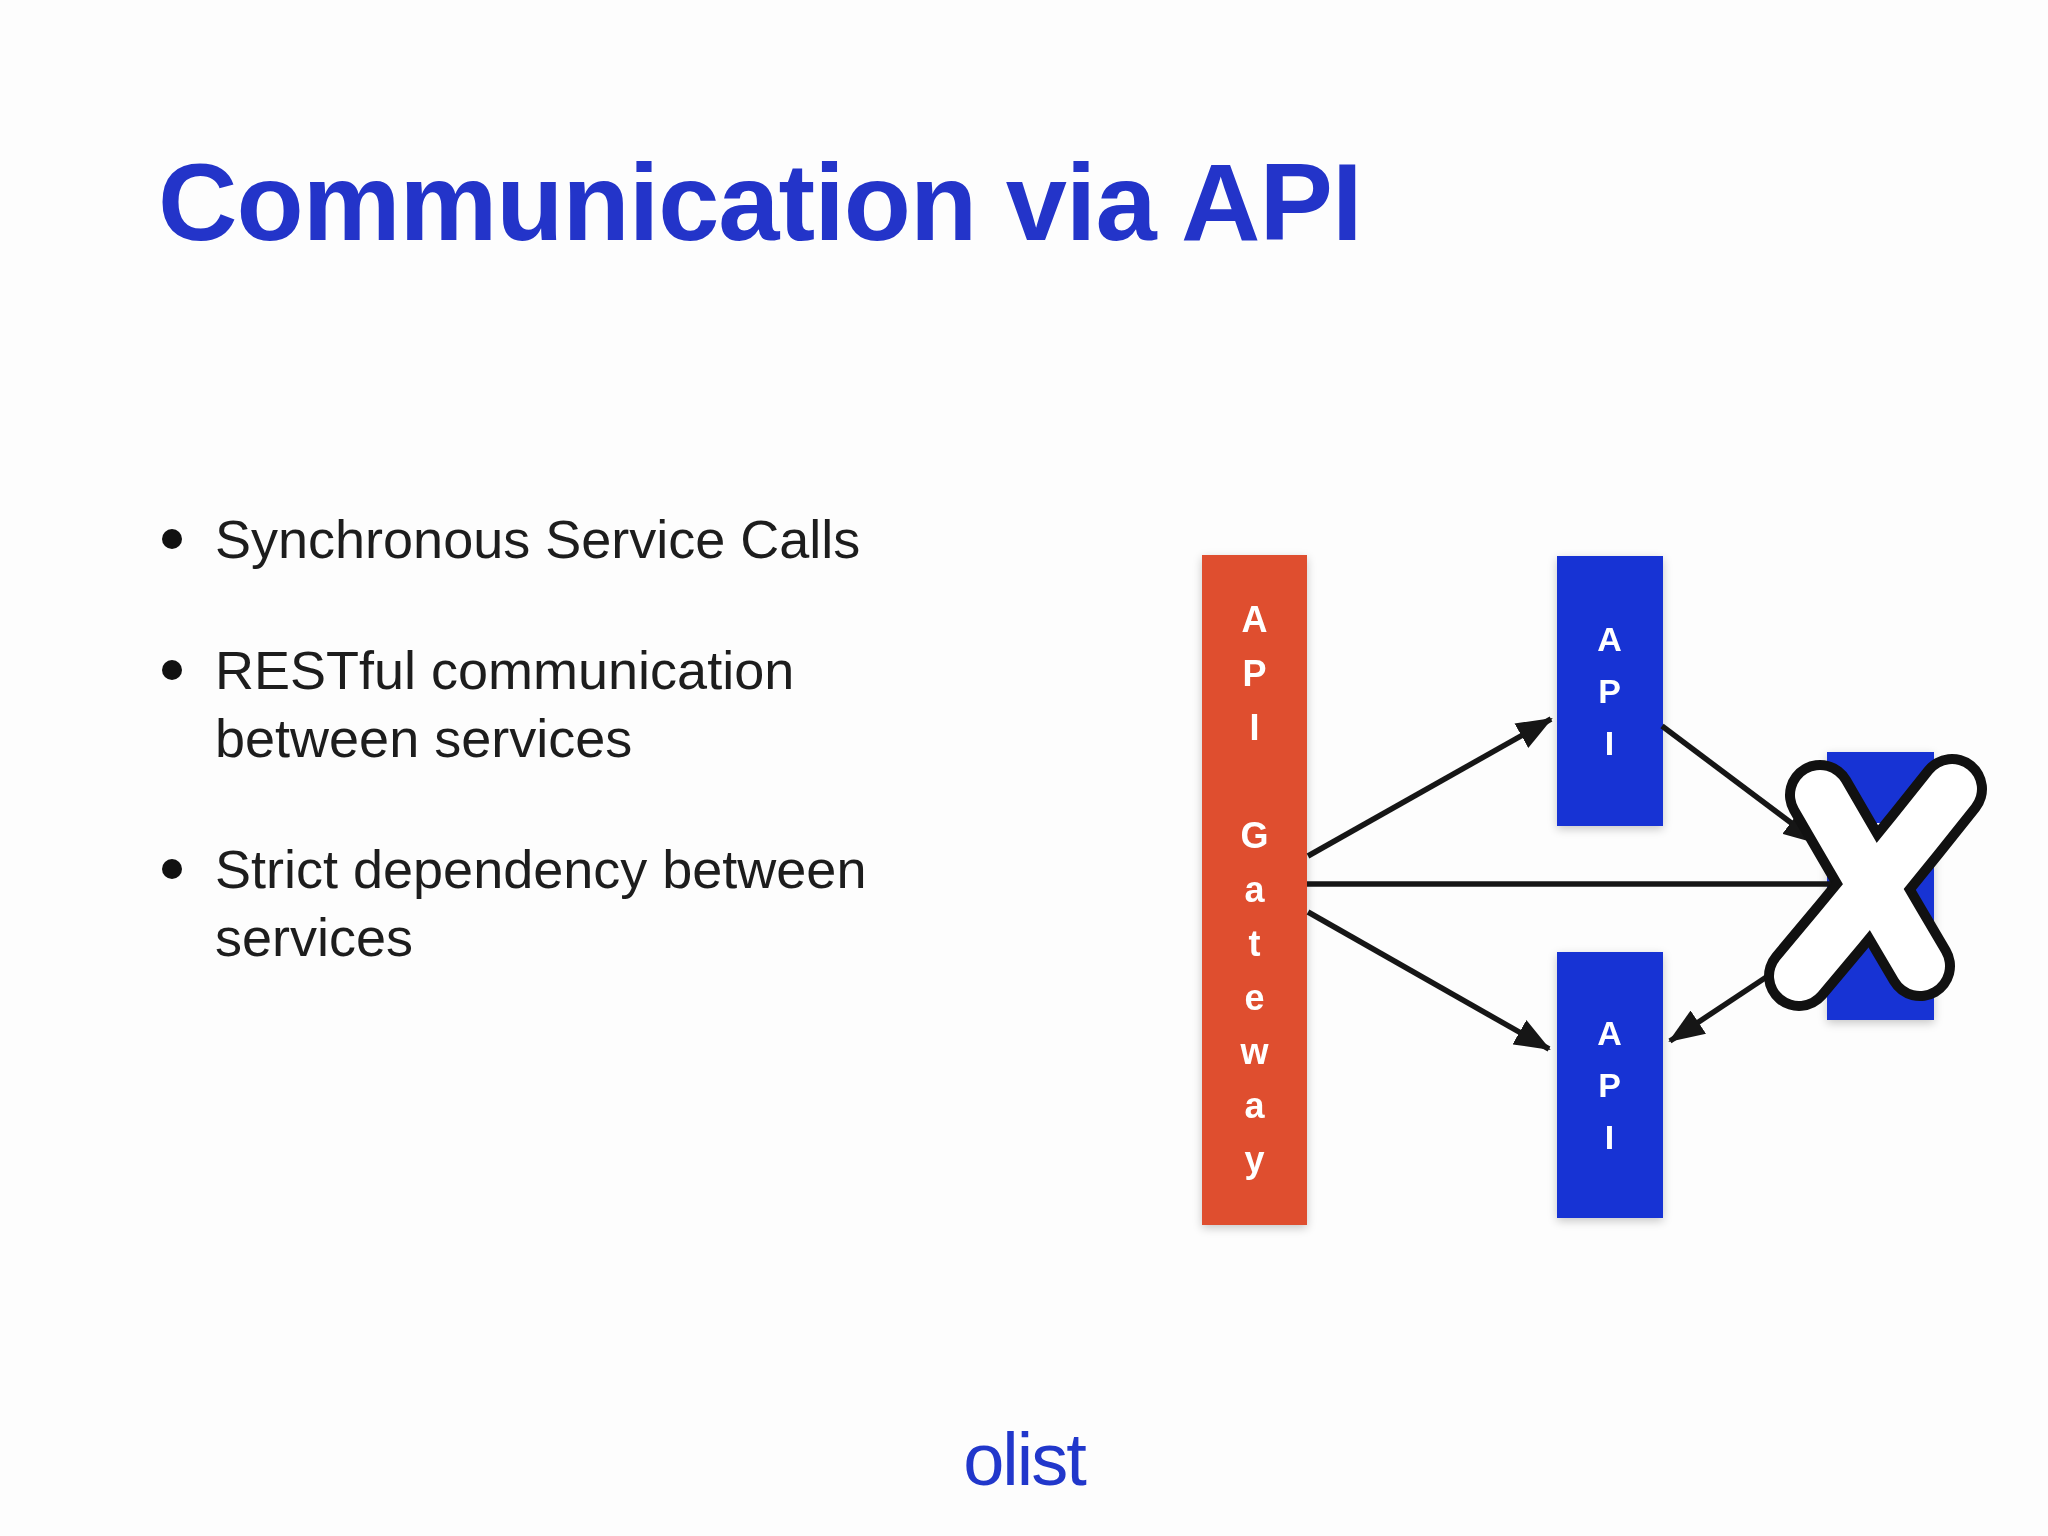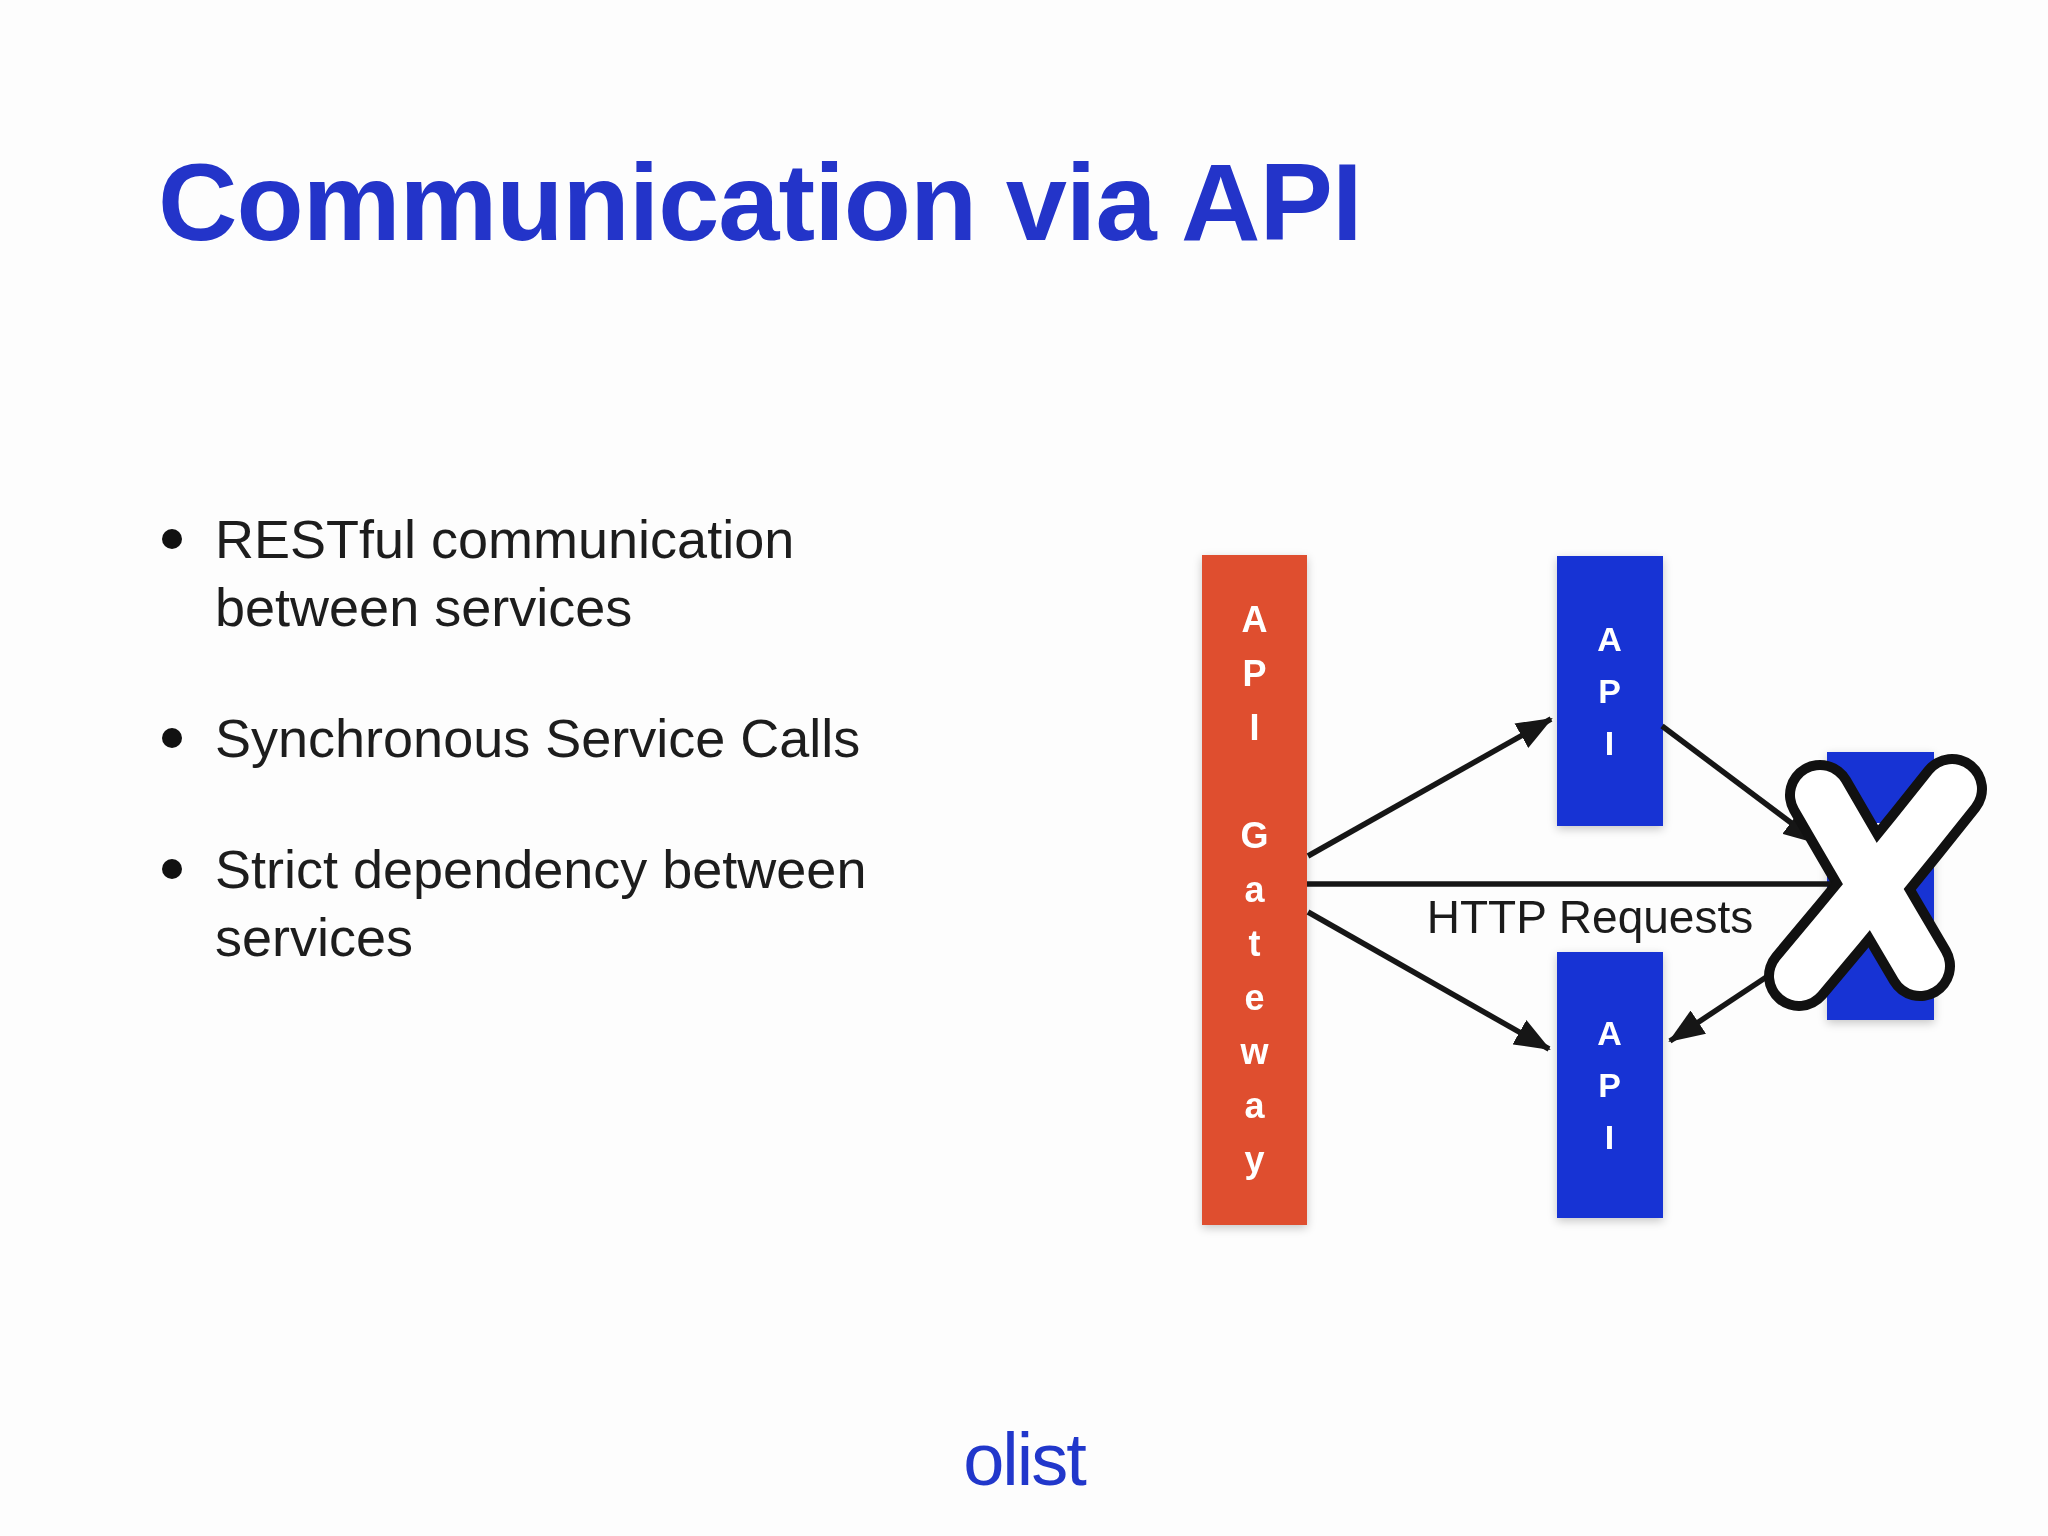--- a/index.html
+++ b/index.html
@@ -98,23 +98,23 @@
   }
 </style>
 </head>
 <body>
 
 <div class="slide">
 
   <div class="title">Communication via API</div>
 
   <ul class="bullets">
+    <li>Synchronous Service Calls</li>
     <li>RESTful communication
 between services</li>
-    <li>Synchronous Service Calls</li>
     <li>Strict dependency between
 services</li>
   </ul>
 
   <div class="box gateway-box">
     <span class="stacked">A
 P
 I
 
 G
@@ -137,21 +137,20 @@
 P
 I</span>
   </div>
 
   <div class="box api-box right">
     <span class="stacked">A
 P
 I</span>
   </div>
 
-  <div class="http-label">HTTP Requests</div>
 
   <svg class="arrows-layer" width="2048" height="1536" viewBox="0 0 2048 1536" xmlns="http://www.w3.org/2000/svg">
     <defs>
       <marker id="ah" markerUnits="userSpaceOnUse" markerWidth="36" markerHeight="28" refX="34" refY="14" orient="auto">
         <path d="M0,0 L36,14 L0,28 Z" fill="#161616"></path>
       </marker>
     </defs>
     <g stroke="#161616" stroke-width="5.5" fill="none">
       <line x1="1308" y1="856" x2="1551" y2="719" marker-end="url(#ah)"></line>
       <line x1="1662" y1="726" x2="1818" y2="843" marker-end="url(#ah)"></line>

